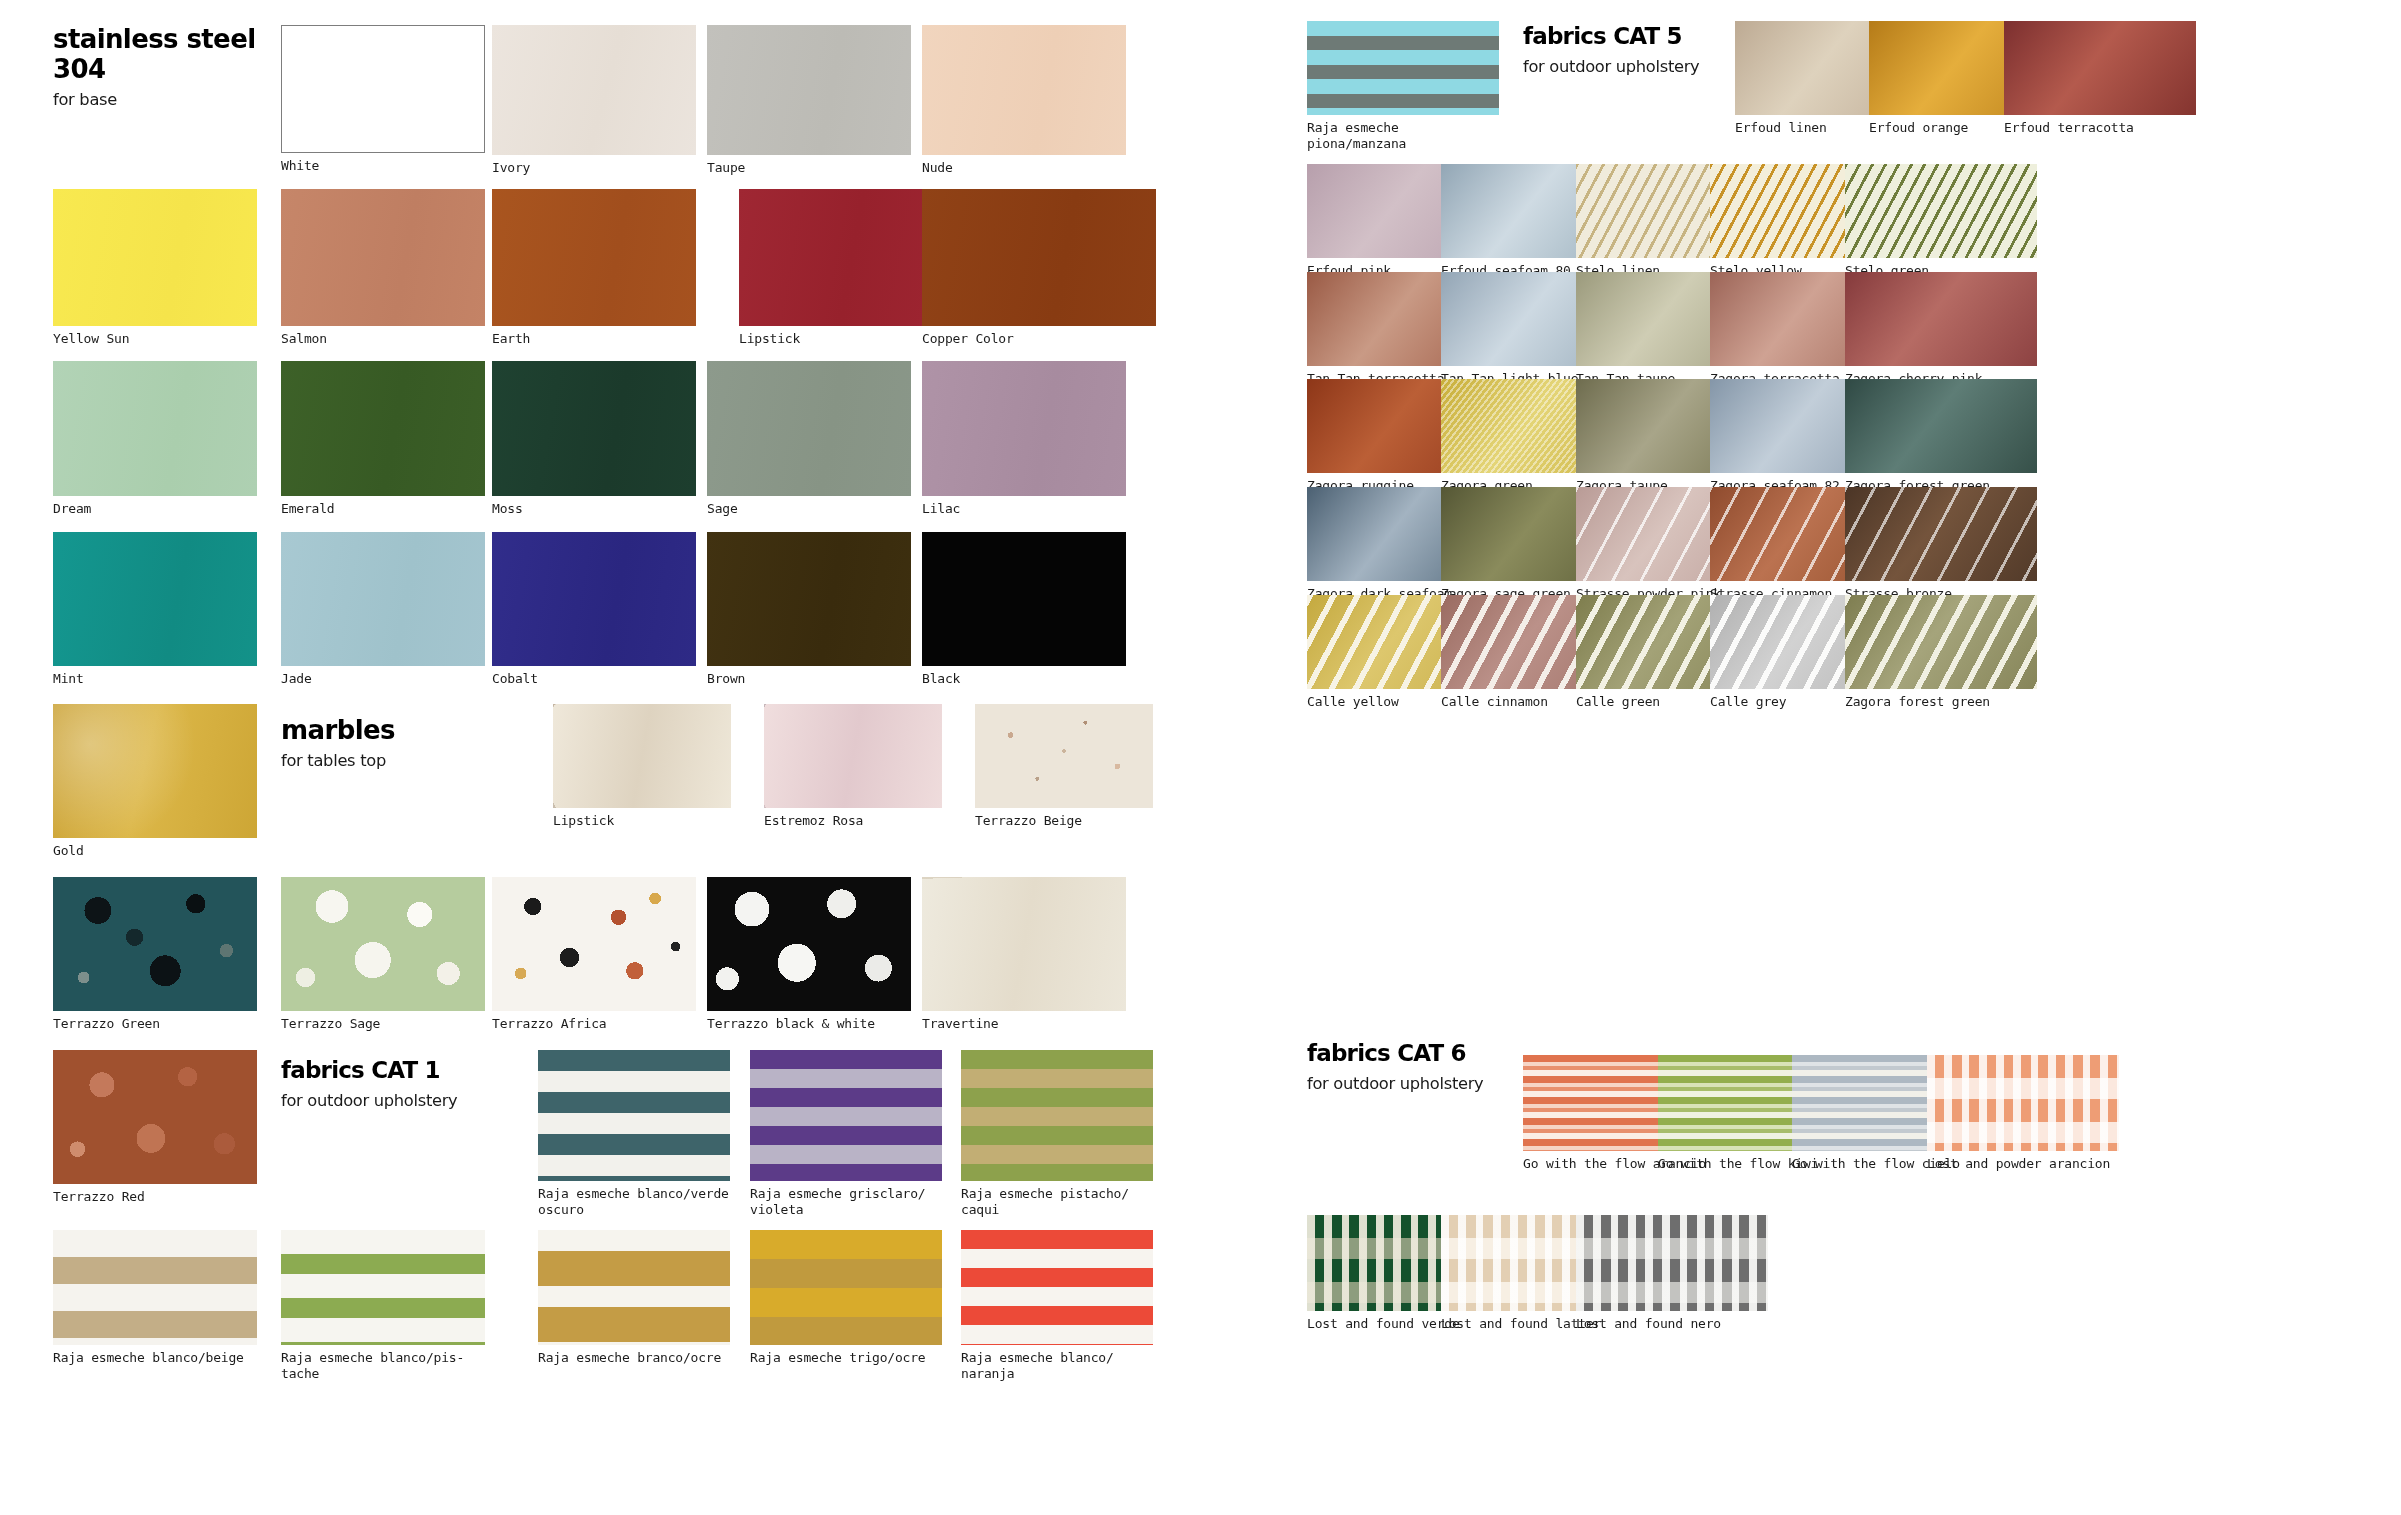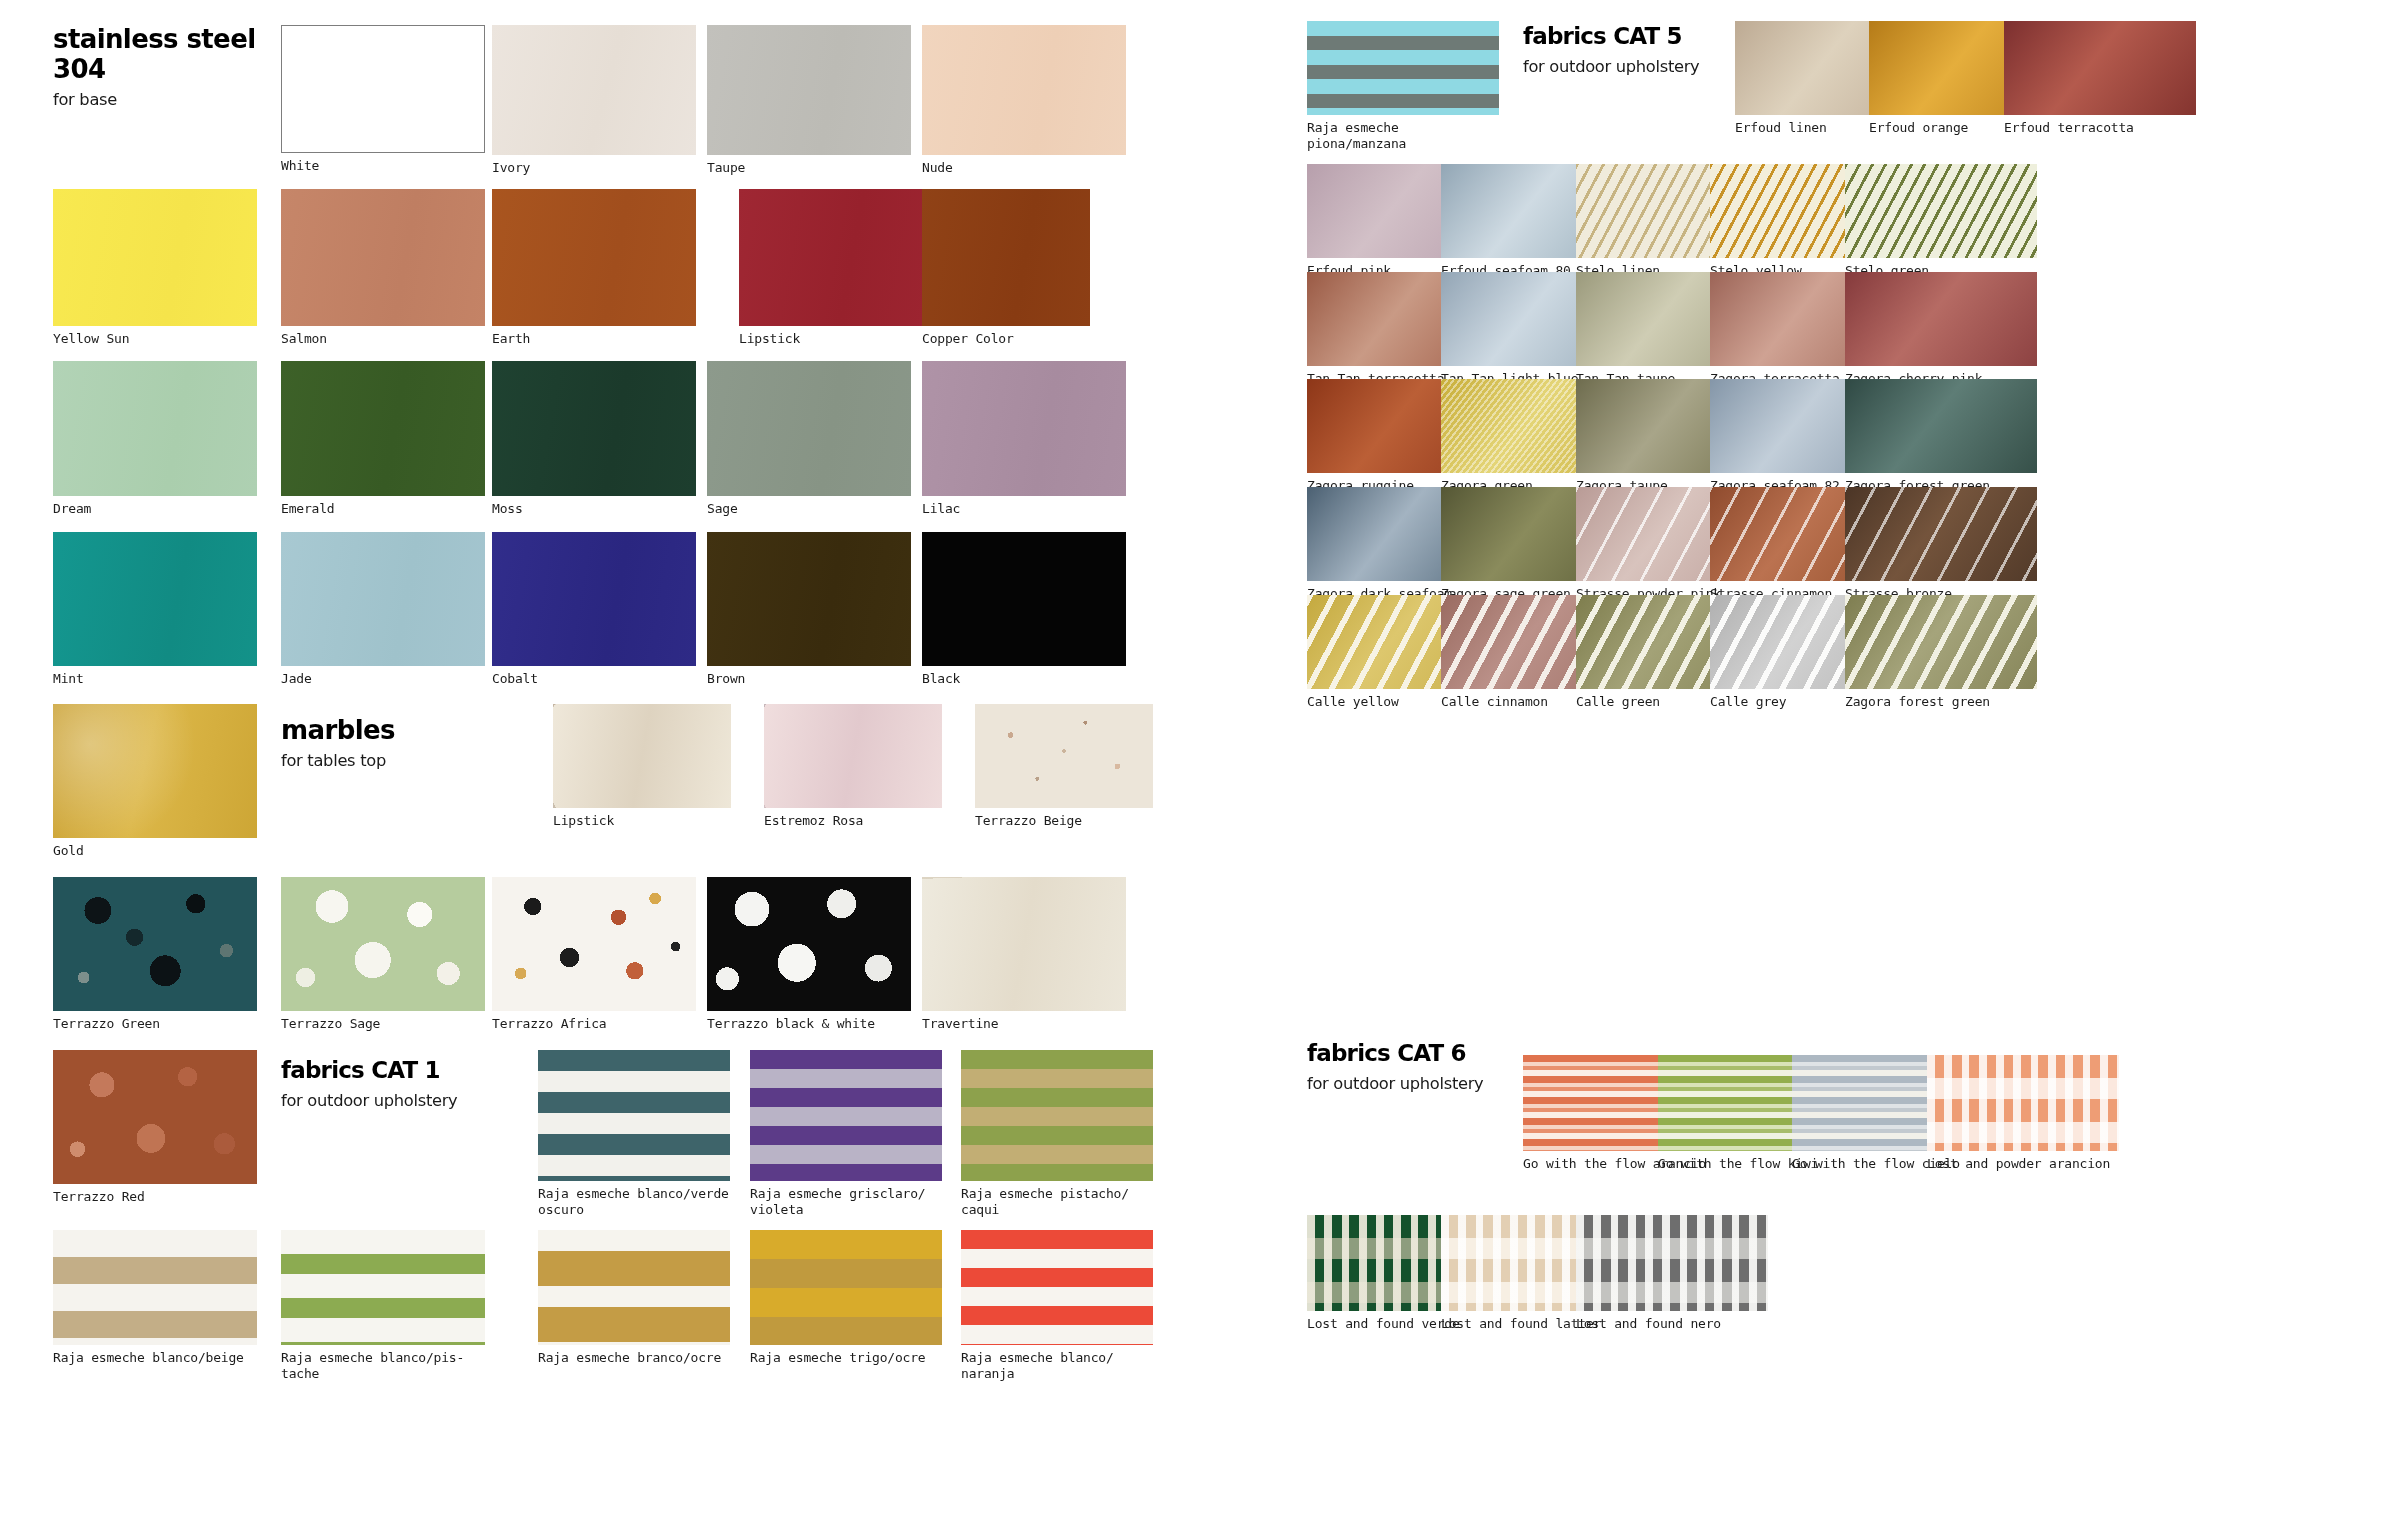--- a/index.html
+++ b/index.html
@@ -99,21 +99,21 @@
       <div class="cap">Salmon</div>
     </div>
     <div class="cell" style="left:439px; top:189px; width:204px;">
       <div class="sw" style="height:137px; background:linear-gradient(100deg,#a9551f,#a14e1d 60%,#a6521f);"></div>
       <div class="cap">Earth</div>
     </div>
     <div class="cell" style="left:686px; top:189px; width:184px;">
       <div class="sw" style="height:137px; background:linear-gradient(100deg,#9f2733,#97212c 60%,#9c2430);"></div>
       <div class="cap">Lipstick</div>
     </div>
-    <div class="cell" style="left:869px; top:189px; width:168px;">
+    <div class="cell" style="left:869px; top:189px; width:234px;">
       <div class="sw" style="height:137px; background:linear-gradient(100deg,#904216,#883b12 60%,#8d3f15);"></div>
       <div class="cap">Copper Color</div>
     </div>
 
     <div class="cell" style="left:0; top:361px; width:204px;">
       <div class="sw" style="height:135px; background:linear-gradient(100deg,#b2d3b6,#aacead 60%,#aed0b2);"></div>
       <div class="cap">Dream</div>
     </div>
     <div class="cell" style="left:228px; top:361px; width:204px;">
       <div class="sw" style="height:135px; background:linear-gradient(100deg,#3d6128,#375a24 55%,#3b5e27);"></div>

